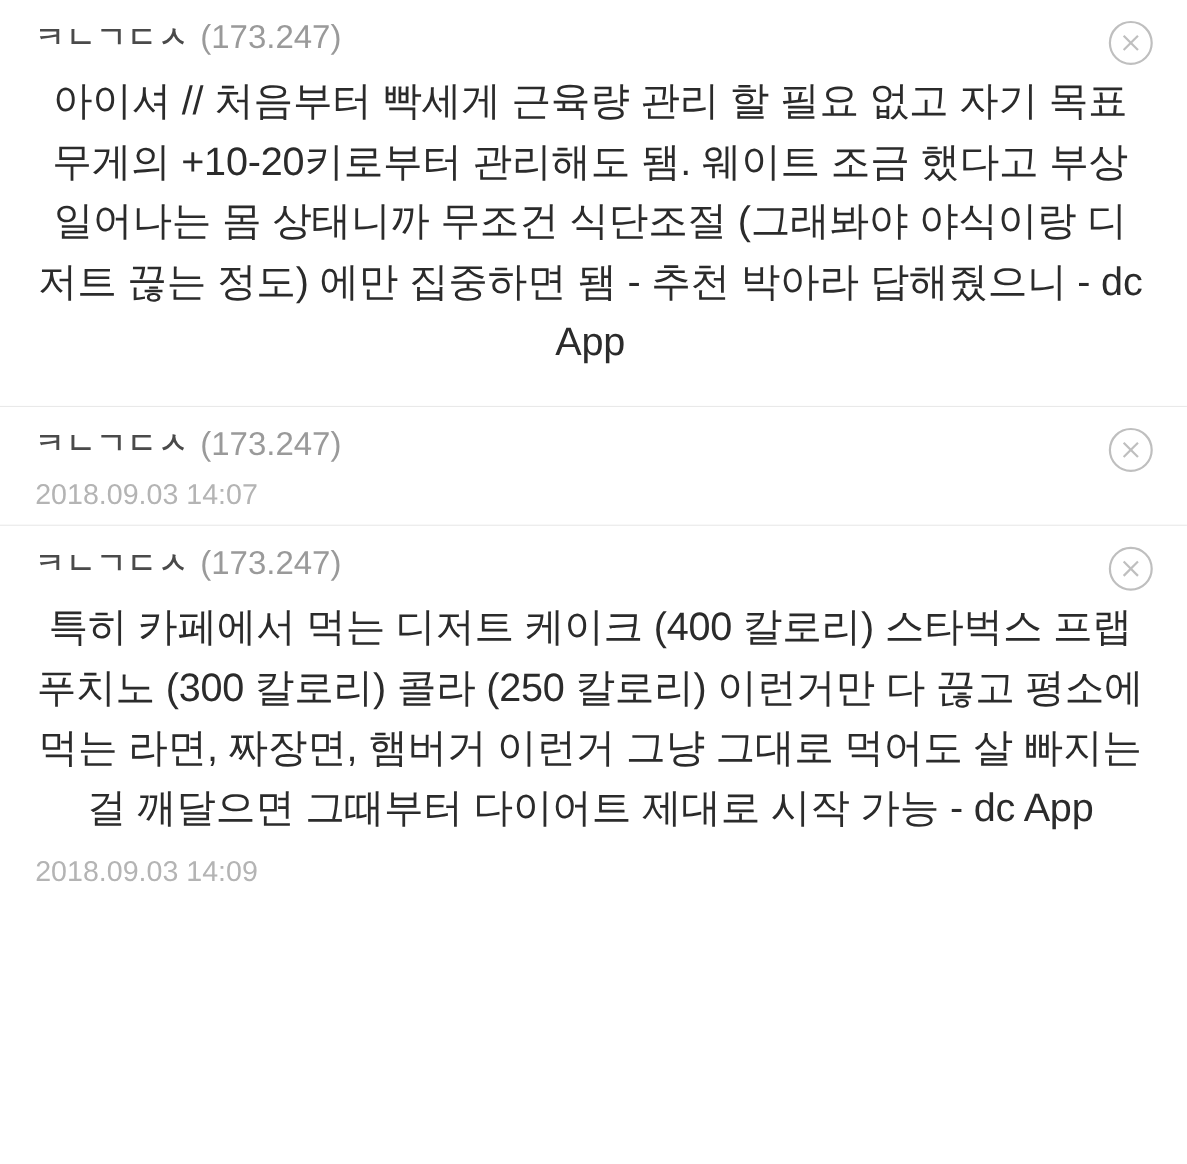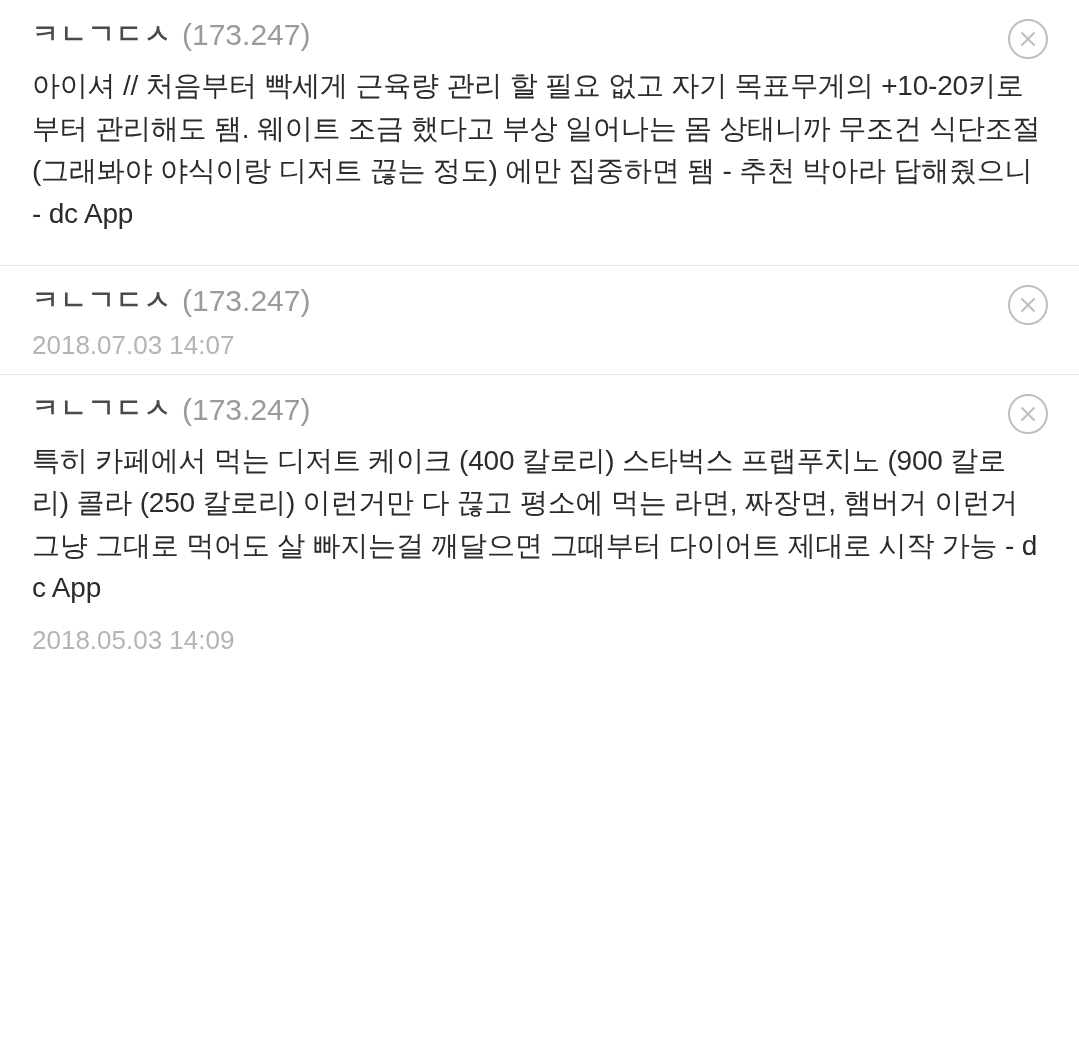--- a/index.html
+++ b/index.html
@@ -37,27 +37,28 @@
     color: #4a4a4a;
     letter-spacing: 1px;
     line-height: 1.1;
   }
   .userip {
     font-size: 30px;
     color: #9a9a9a;
     line-height: 1.1;
   }
   .comment-body {
-    font-size: 28px;
+    font-size: 36px;
     color: #2b2b2b;
     line-height: 1.52;
     letter-spacing: -0.2px;
     word-break: break-all;
     margin: 0 0 16px 0;
     padding-right: 6px;
+    text-align: center;
   }
   .comment-date {
     font-size: 26px;
     color: #b4b4b4;
     line-height: 1.1;
   }
   .delete-btn {
     position: absolute;
     top: 18px;
     right: 30px;
@@ -98,32 +99,32 @@
       <span class="nickname">ㅋㄴㄱㄷㅅ</span>
       <span class="userip">(173.247)</span>
     </div>
     <button class="delete-btn">
       <svg width="42" height="42" viewBox="0 0 42 42" aria-hidden="true">
         <circle cx="21" cy="21" r="19" fill="none" stroke="#bfbfbf" stroke-width="2"></circle>
         <line x1="14.5" y1="14.5" x2="27.5" y2="27.5" stroke="#bfbfbf" stroke-width="2"></line>
         <line x1="27.5" y1="14.5" x2="14.5" y2="27.5" stroke="#bfbfbf" stroke-width="2"></line>
       </svg>
     </button>
-    <div class="comment-date">2018.07.03 14:07</div>
+    <div class="comment-date">2018.09.03 14:07</div>
   </div>
 
   <div class="comment">
     <div class="comment-head">
       <span class="nickname">ㅋㄴㄱㄷㅅ</span>
       <span class="userip">(173.247)</span>
     </div>
     <button class="delete-btn">
       <svg width="42" height="42" viewBox="0 0 42 42" aria-hidden="true">
         <circle cx="21" cy="21" r="19" fill="none" stroke="#bfbfbf" stroke-width="2"></circle>
         <line x1="14.5" y1="14.5" x2="27.5" y2="27.5" stroke="#bfbfbf" stroke-width="2"></line>
         <line x1="27.5" y1="14.5" x2="14.5" y2="27.5" stroke="#bfbfbf" stroke-width="2"></line>
       </svg>
     </button>
-    <p class="comment-body">특히 카페에서 먹는 디저트 케이크 (400 칼로리) 스타벅스 프랩푸치노 (900 칼로리) 콜라 (250 칼로리) 이런거만 다 끊고 평소에 먹는 라면, 짜장면, 햄버거 이런거 그냥 그대로 먹어도 살 빠지는걸 깨달으면 그때부터 다이어트 제대로 시작 가능 - dc App</p>
-    <div class="comment-date">2018.05.03 14:09</div>
+    <p class="comment-body">특히 카페에서 먹는 디저트 케이크 (400 칼로리) 스타벅스 프랩푸치노 (300 칼로리) 콜라 (250 칼로리) 이런거만 다 끊고 평소에 먹는 라면, 짜장면, 햄버거 이런거 그냥 그대로 먹어도 살 빠지는걸 깨달으면 그때부터 다이어트 제대로 시작 가능 - dc App</p>
+    <div class="comment-date">2018.09.03 14:09</div>
   </div>
 
 </div>
 
 </body></html>

